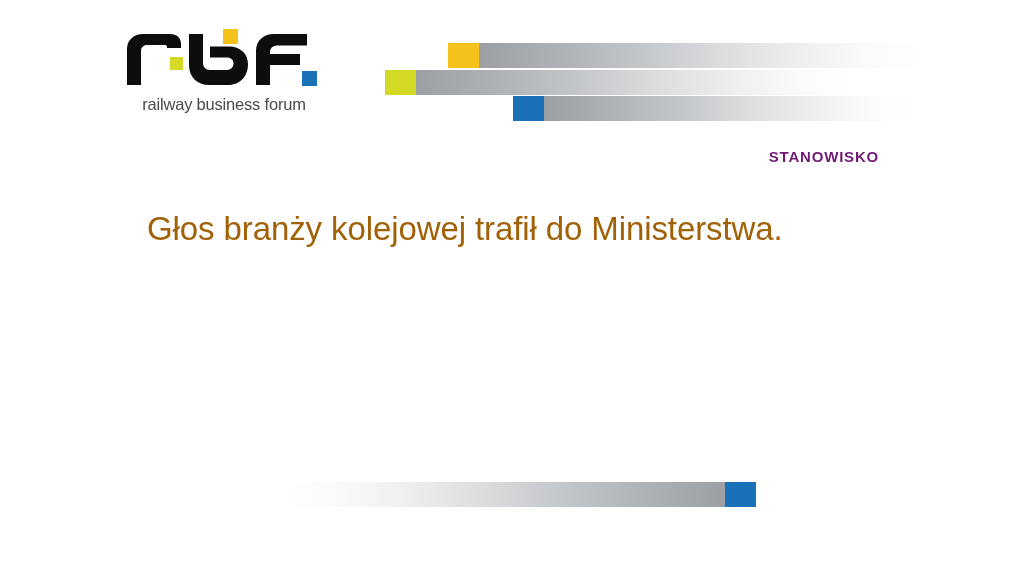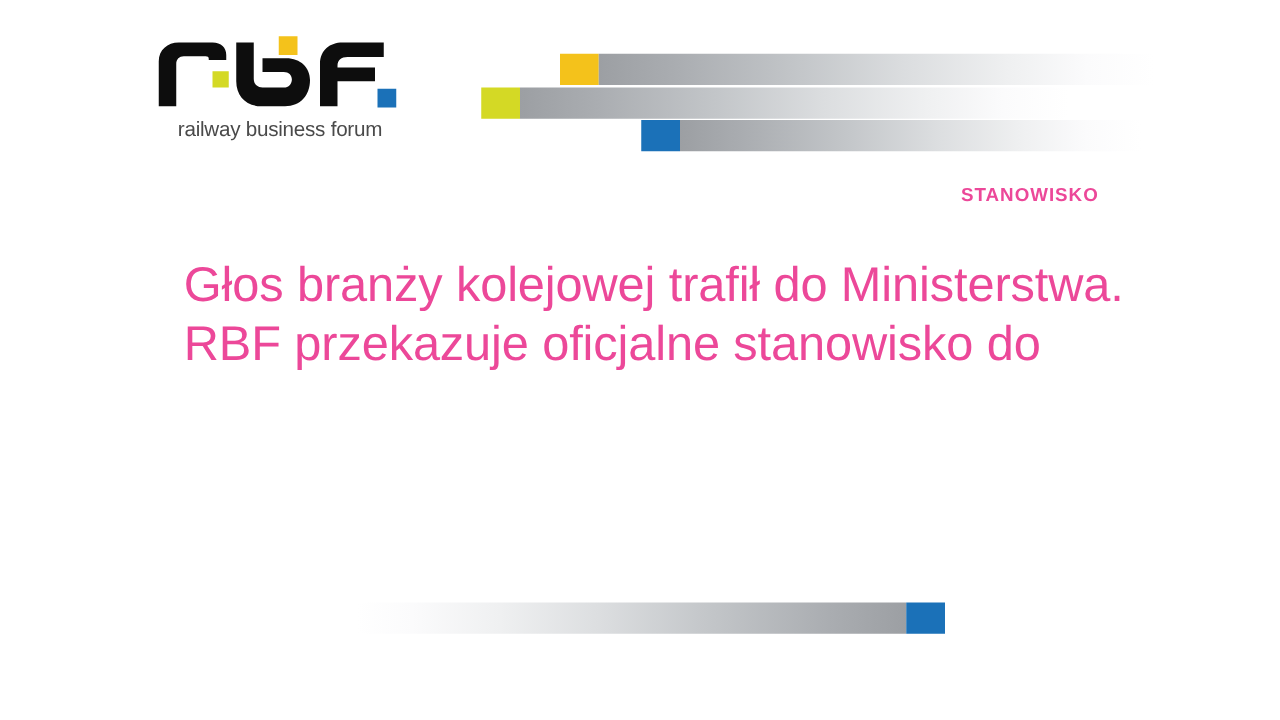--- a/index.html
+++ b/index.html
@@ -82,36 +82,36 @@
   }
 
   
   #stanowisko {
     position: absolute;
     right: 145px;
     top: 148px;
     font-size: 15px;
     font-weight: 700;
     letter-spacing: 0.8px;
-    color: #ec4899;
+    color: #701a75;
     white-space: nowrap;
   }
 
   
   #headline {
     position: absolute;
     left: 147px;
     top: 205px;
     width: 800px;
   }
   #headline .line {
-    font-size: 39px;
+    font-size: 33px;
     font-weight: 400;
     line-height: 47px;
-    color: #ec4899;
+    color: #a16207;
     white-space: nowrap;
     letter-spacing: -0.1px;
   }
 
   
   #ghost-line {
     position: absolute;
     left: 147px;
     top: 358px;
     width: 800px;
@@ -165,21 +165,20 @@
 
   <div class="bar top" style="left:513px; top:96px; width:400px;">
     <div class="cap" style="background:#1b71b8;"></div>
     <div class="fade"></div>
   </div>
 
   <div id="stanowisko">STANOWISKO</div>
 
   <div id="headline">
     <div class="line">Głos branży kolejowej trafił do Ministerstwa.</div>
-    <div class="line">RBF przekazuje oficjalne stanowisko do</div>
   </div>
 
   <div id="ghost-line">
     <div class="ghost-text">— ·  —  ·      —</div>
   </div>
 
   <div class="bar bottom" style="left:286px; top:482px; width:470px;">
     <div class="fade"></div>
     <div class="cap" style="background:#1b71b8;"></div>
   </div>

